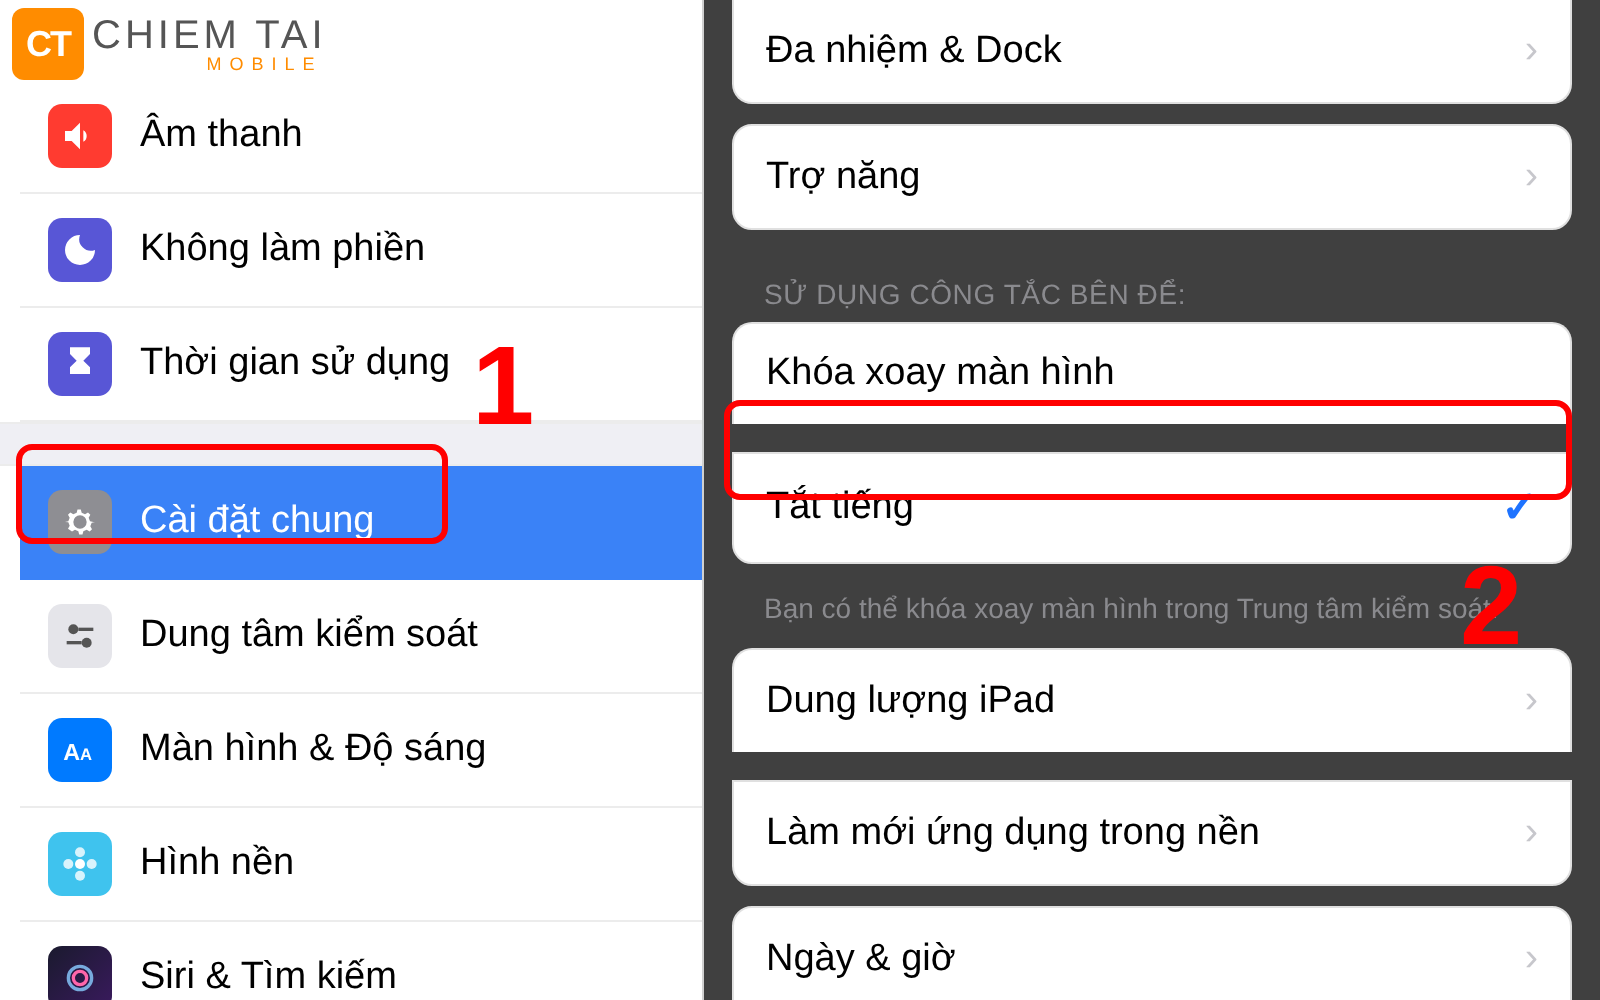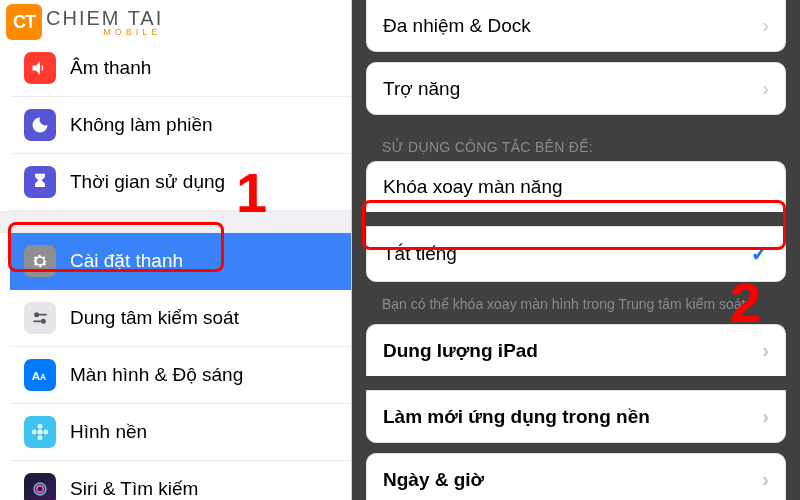--- a/index.html
+++ b/index.html
@@ -26,21 +26,21 @@
   .icon-general { background: #8e8e93; }
   .icon-control { background: #e5e5ea; }
   .icon-display { background: #007aff; }
   .icon-wallpaper { background: #3fc3ee; }
   .icon-siri { background: linear-gradient(135deg,#1a1a2e,#3a1a5e); }
 
   .spacer { height: 22px; background: #efeff4; border-bottom: 1px solid #ececec; border-top: 1px solid #ececec; }
 
   
   .detail { flex: 1; height: 500px; background: #404040; padding: 0 14px; overflow: hidden; }
-  .group { margin-top: 10px; font-weight: bold; }
+  .group { margin-top: 10px; }
   .row { background: #fff; border: 1px solid #e0e0e0; border-radius: 10px; padding: 14px 16px; font-size: 19px; color: #000; display: flex; align-items: center; justify-content: space-between; margin-bottom: 10px; }
   .row.stack-top { border-radius: 10px 10px 0 0; margin-bottom: 0; border-bottom: none; }
   .row.stack-bot { border-radius: 0 0 10px 10px; margin-top: 14px; }
   .chev { color: #c7c7cc; font-size: 20px; }
   .check { color: #1e73ff; font-size: 22px; font-weight: 600; }
   .section-label { font-size: 14px; color: #8a8a8e; padding: 14px 16px 6px 16px; letter-spacing: 0.3px; }
   .hint { font-size: 14px; color: #8a8a8e; padding: 4px 16px 2px 16px; }
 
   
   .anno-box1 { position: absolute; left: 8px; top: 222px; width: 216px; height: 50px; border: 3px solid #ff0000; border-radius: 8px; pointer-events: none; z-index: 50; }
@@ -91,21 +91,21 @@
     </div>
 
     <div class="spacer"></div>
 
     <div class="side-item selected">
       <span class="icon icon-general">
         <svg viewBox="0 0 24 24" fill="#fff">
             <path d="M12 8a4 4 0 1 0 0 8 4 4 0 0 0 0-8zm9 4l-2 .5-.8 2 1 1.8-1.4 1.4-1.8-1-2 .8-.5 2h-2l-.5-2-2-.8-1.8 1L4.8 16l1-1.8-.8-2L3 12l2-.5.8-2-1-1.8L6.2 6.3l1.8 1 2-.8.5-2h2l.5 2 2 .8 1.8-1 1.4 1.4-1 1.8.8 2 2 .5z"></path>
           </svg>
       </span>
-      <span>Cài đặt thanh</span>
+      <span>Cài đặt chung</span>
     </div>
 
     <div class="side-item">
       <span class="icon icon-control">
         <svg viewBox="0 0 24 24" fill="#555">
             <circle cx="8" cy="8" r="3"></circle>
             <rect x="11" y="7" width="9" height="2"></rect>
             <circle cx="16" cy="16" r="3"></circle>
             <rect x="4" y="15" width="9" height="2"></rect>
           </svg>
@@ -157,21 +157,21 @@
   </div>
 
   <div class="row">
     <span>Trợ năng</span>
     <span class="chev">›</span>
   </div>
 
   <div class="section-label">SỬ DỤNG CÔNG TẮC BÊN ĐỂ:</div>
 
   <div class="row stack-top">
-    <span>Khóa xoay màn năng</span>
+    <span>Khóa xoay màn hình</span>
   </div>
   <div class="row stack-bot">
     <span>Tắt tiếng</span>
     <span class="check">✓</span>
   </div>
   <div class="hint">Bạn có thể khóa xoay màn hình trong Trung tâm kiểm soát.</div>
 
   <div class="group">
     <div class="row stack-top">
       <span>Dung lượng iPad</span>

